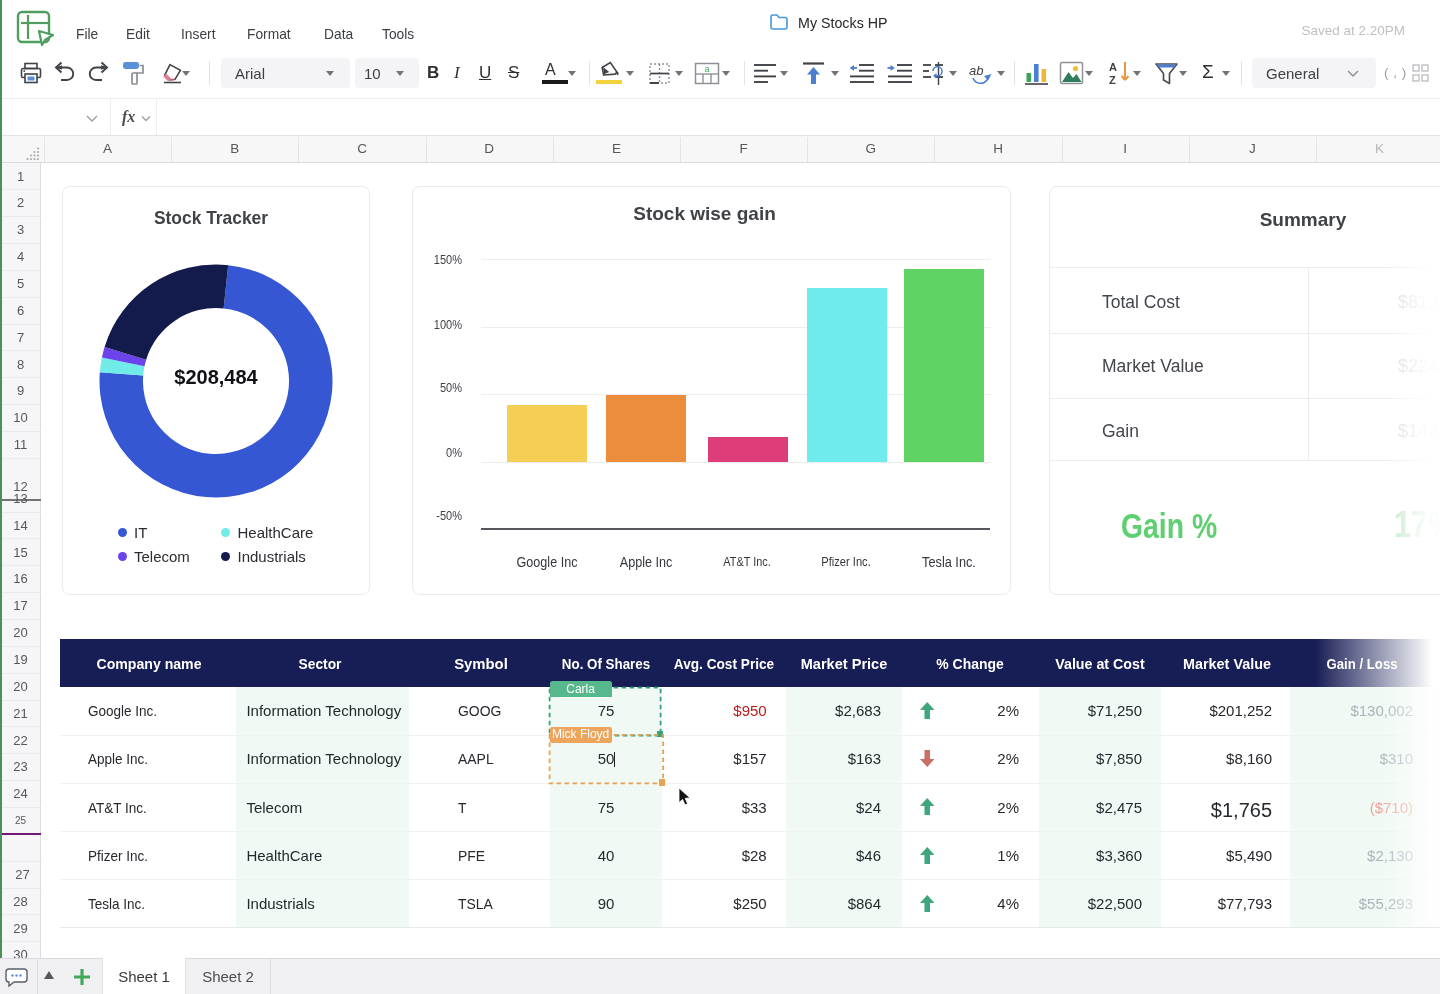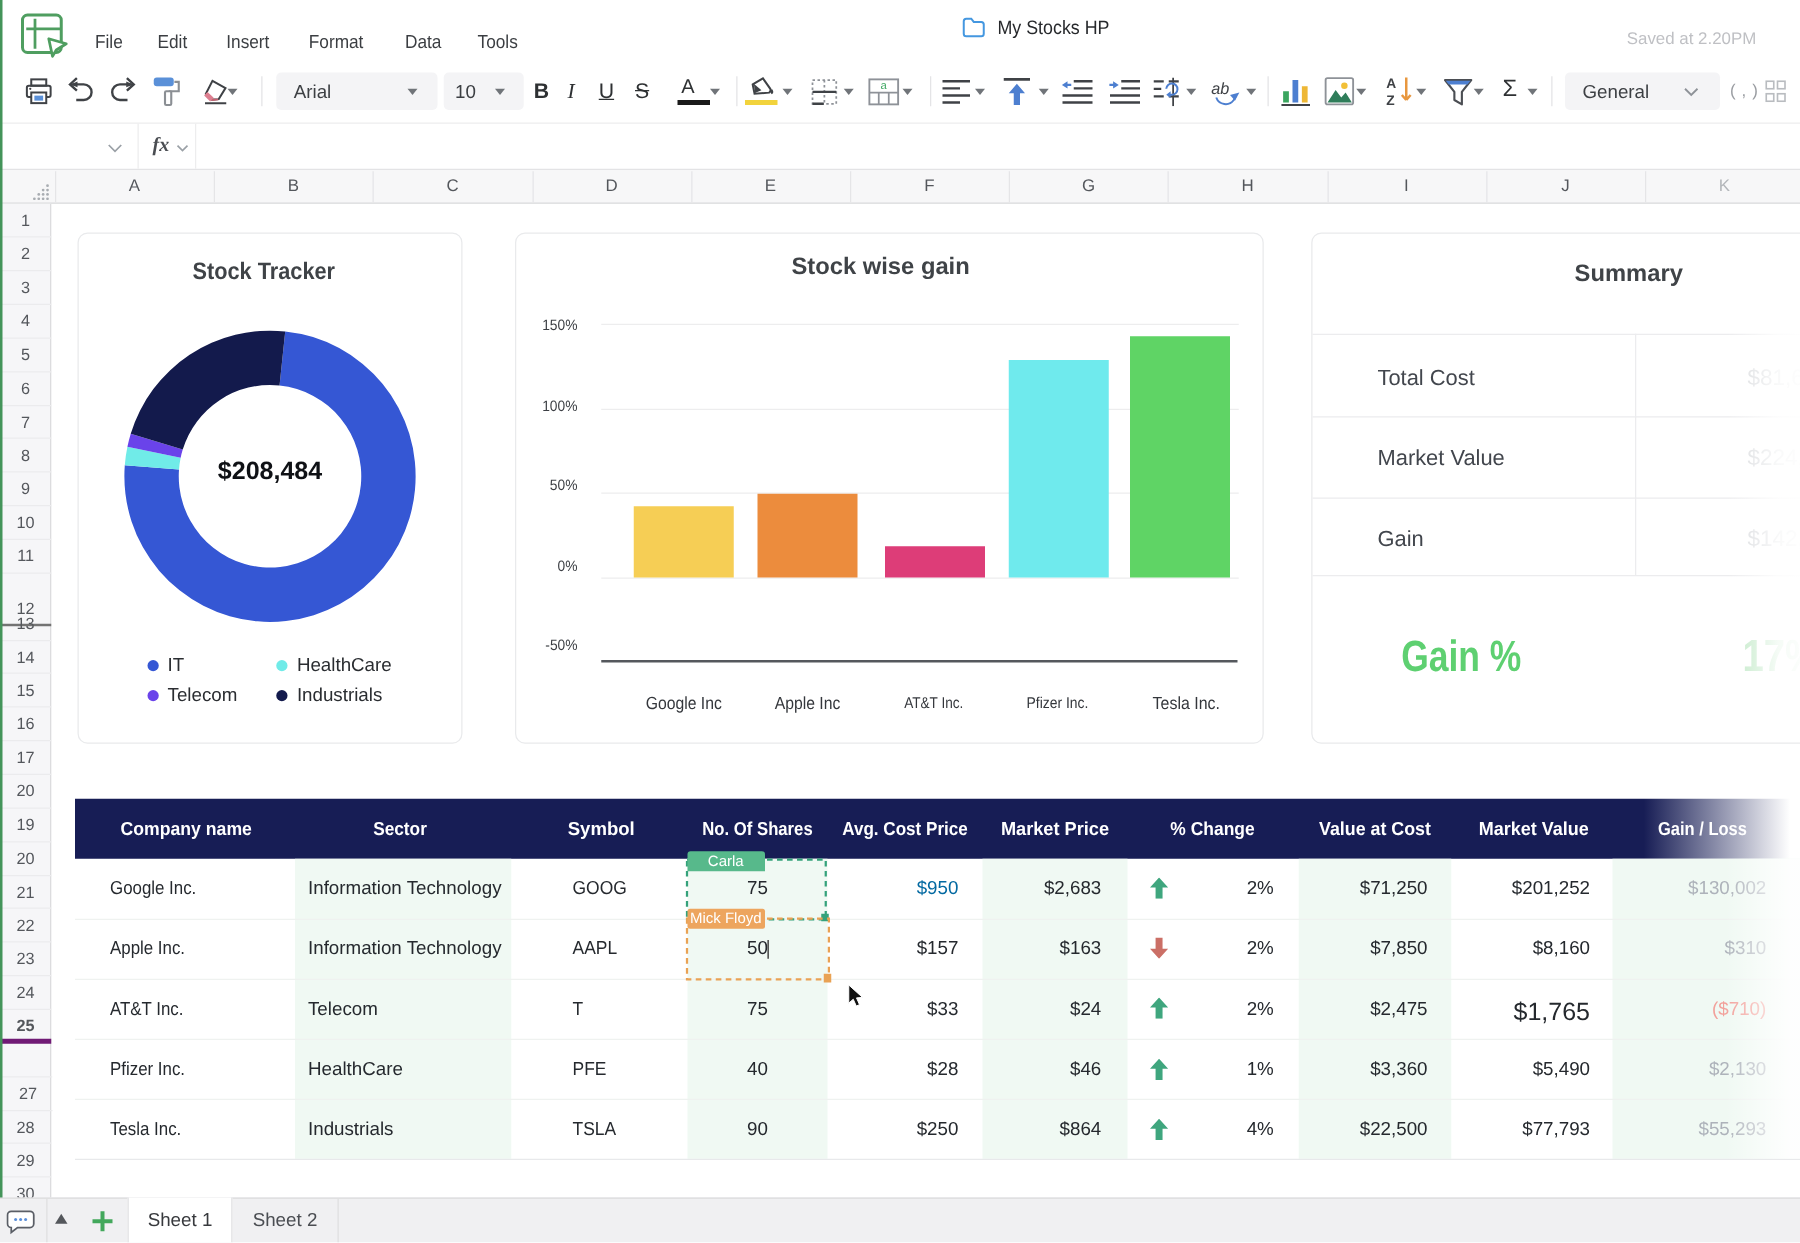--- a/index.html
+++ b/index.html
@@ -268,21 +268,21 @@
 <div class="abs" style="left:0;top:539.5px;width:41px;height:26.86px;line-height:26.86px;text-align:center;font-size:13px;color:#54575c;border-bottom:1px solid #ebebed;">15</div>
 <div class="abs" style="left:0;top:566.4px;width:41px;height:26.86px;line-height:26.86px;text-align:center;font-size:13px;color:#54575c;border-bottom:1px solid #ebebed;">16</div>
 <div class="abs" style="left:0;top:593.2px;width:41px;height:26.86px;line-height:26.86px;text-align:center;font-size:13px;color:#54575c;border-bottom:1px solid #ebebed;">17</div>
 <div class="abs" style="left:0;top:620.1px;width:41px;height:26.86px;line-height:26.86px;text-align:center;font-size:13px;color:#54575c;border-bottom:1px solid #ebebed;">20</div>
 <div class="abs" style="left:0;top:646.9px;width:41px;height:26.86px;line-height:26.86px;text-align:center;font-size:13px;color:#54575c;border-bottom:1px solid #ebebed;">19</div>
 <div class="abs" style="left:0;top:673.8px;width:41px;height:26.86px;line-height:26.86px;text-align:center;font-size:13px;color:#54575c;border-bottom:1px solid #ebebed;">20</div>
 <div class="abs" style="left:0;top:700.6px;width:41px;height:26.86px;line-height:26.86px;text-align:center;font-size:13px;color:#54575c;border-bottom:1px solid #ebebed;">21</div>
 <div class="abs" style="left:0;top:727.5px;width:41px;height:26.86px;line-height:26.86px;text-align:center;font-size:13px;color:#54575c;border-bottom:1px solid #ebebed;">22</div>
 <div class="abs" style="left:0;top:754.4px;width:41px;height:26.86px;line-height:26.86px;text-align:center;font-size:13px;color:#54575c;border-bottom:1px solid #ebebed;">23</div>
 <div class="abs" style="left:0;top:781.2px;width:41px;height:26.86px;line-height:26.86px;text-align:center;font-size:13px;color:#54575c;border-bottom:1px solid #ebebed;">24</div>
-<div class="abs" style="left:0;top:808.1px;width:41px;height:26.86px;line-height:26.86px;text-align:center;font-size:13px;color:#54575c;border-bottom:4px solid #701a75;font-weight:bold;">25</div>
+<div class="abs" style="left:0;top:808.1px;width:41px;height:26.86px;line-height:26.86px;text-align:center;font-size:10px;color:#54575c;border-bottom:2px solid #701a75;">25</div>
 <div class="abs" style="left:0;top:834.9px;width:41px;height:26.86px;line-height:26.86px;text-align:center;font-size:13px;color:#54575c;border-bottom:1px solid #ebebed;padding-left:42px;">26</div>
 <div class="abs" style="left:0;top:861.8px;width:45px;height:26.86px;line-height:26.86px;text-align:center;font-size:13px;color:#54575c;border-bottom:1px solid #ebebed;">27</div>
 <div class="abs" style="left:0;top:888.6px;width:41px;height:26.86px;line-height:26.86px;text-align:center;font-size:13px;color:#54575c;border-bottom:1px solid #ebebed;">28</div>
 <div class="abs" style="left:0;top:915.5px;width:41px;height:26.86px;line-height:26.86px;text-align:center;font-size:13px;color:#54575c;border-bottom:1px solid #ebebed;">29</div>
 <div class="abs" style="left:0;top:942.4px;width:41px;height:26.86px;line-height:26.86px;text-align:center;font-size:13px;color:#54575c;border-bottom:1px solid #ebebed;">30</div>
 <div class="abs" style="left:42px;top:164px;width:1398px;height:794px;background:#fff;"></div>
 <div class="abs" style="left:62px;top:186px;width:308px;height:409px;background:#fff;border:1px solid #e9eaec;border-radius:8px;"></div>
 <div class="abs" style="left:57px;top:207px;width:308px;text-align:center;font-size:19px;font-weight:bold;color:#3f4347;transform:scaleX(0.915);">Stock Tracker</div>
 <svg class="abs" style="left:91px;top:256px;" width="250" height="250" viewBox="0 0 250 250">
       <path d="M137.18,9.14 A116.5,116.5 0 1 1 8.83,116.26 L52.21,119.53 A73,73 0 1 0 132.63,52.40 Z" fill="#3557d4"></path>
@@ -355,21 +355,21 @@
 <div class="abs" style="left:1290px;top:686.6px;width:150px;height:240.8px;background:#f0f9f3;"></div>
 <div class="abs" style="left:60px;top:734.8px;width:1380px;height:1px;background:#eff2f0;"></div>
 <div class="abs" style="left:60px;top:782.9px;width:1380px;height:1px;background:#eff2f0;"></div>
 <div class="abs" style="left:60px;top:831.1px;width:1380px;height:1px;background:#eff2f0;"></div>
 <div class="abs" style="left:60px;top:879.2px;width:1380px;height:1px;background:#eff2f0;"></div>
 <div class="abs" style="left:60px;top:927.4px;width:1380px;height:1px;background:#e8e9eb;"></div>
 <div class="abs" style="left:88px;top:702.2px;font-size:15px;color:#25292e;transform:scaleX(0.9);transform-origin:0 0;">Google Inc.</div>
 <div class="abs" style="left:246.4px;top:702.2px;font-size:15px;color:#25292e;">Information Technology</div>
 <div class="abs" style="left:458.3px;top:702.2px;font-size:15px;color:#25292e;transform:scaleX(0.93);transform-origin:0 0;">GOOG</div>
 <div class="abs" style="left:566px;top:702.2px;width:80px;text-align:center;font-size:15px;color:#25292e;">75</div>
-<div class="abs" style="left:646.7px;top:702.2px;width:120px;text-align:right;font-size:15px;color:#0369a1;">$950</div>
+<div class="abs" style="left:646.7px;top:702.2px;width:120px;text-align:right;font-size:15px;color:#b91c1c;">$950</div>
 <div class="abs" style="left:761px;top:702.2px;width:120px;text-align:right;font-size:15px;color:#25292e;">$2,683</div>
 <svg class="abs" style="left:920px;top:702.0px;" width="14.5" height="17" viewBox="0 0 13 16" preserveAspectRatio="none">
       <path d="M6.5 0 L13 7.5 H9 V16 H4 V7.5 H0 Z" fill="#3fa67e"></path>
     </svg>
 <div class="abs" style="left:949px;top:702.2px;width:70px;text-align:right;font-size:15px;color:#25292e;">2%</div>
 <div class="abs" style="left:1022px;top:702.2px;width:120px;text-align:right;font-size:15px;color:#25292e;">$71,250</div>
 <div class="abs" style="left:1152px;top:702.2px;width:120px;text-align:right;font-size:15px;color:#25292e;">$201,252</div>
 <div class="abs" style="left:1293px;top:702.2px;width:120px;text-align:right;font-size:15px;color:#adb2ba;">$130,002</div>
 <div class="abs" style="left:88px;top:750.3px;font-size:15px;color:#25292e;transform:scaleX(0.9);transform-origin:0 0;">Apple Inc.</div>
 <div class="abs" style="left:246.4px;top:750.3px;font-size:15px;color:#25292e;">Information Technology</div>

